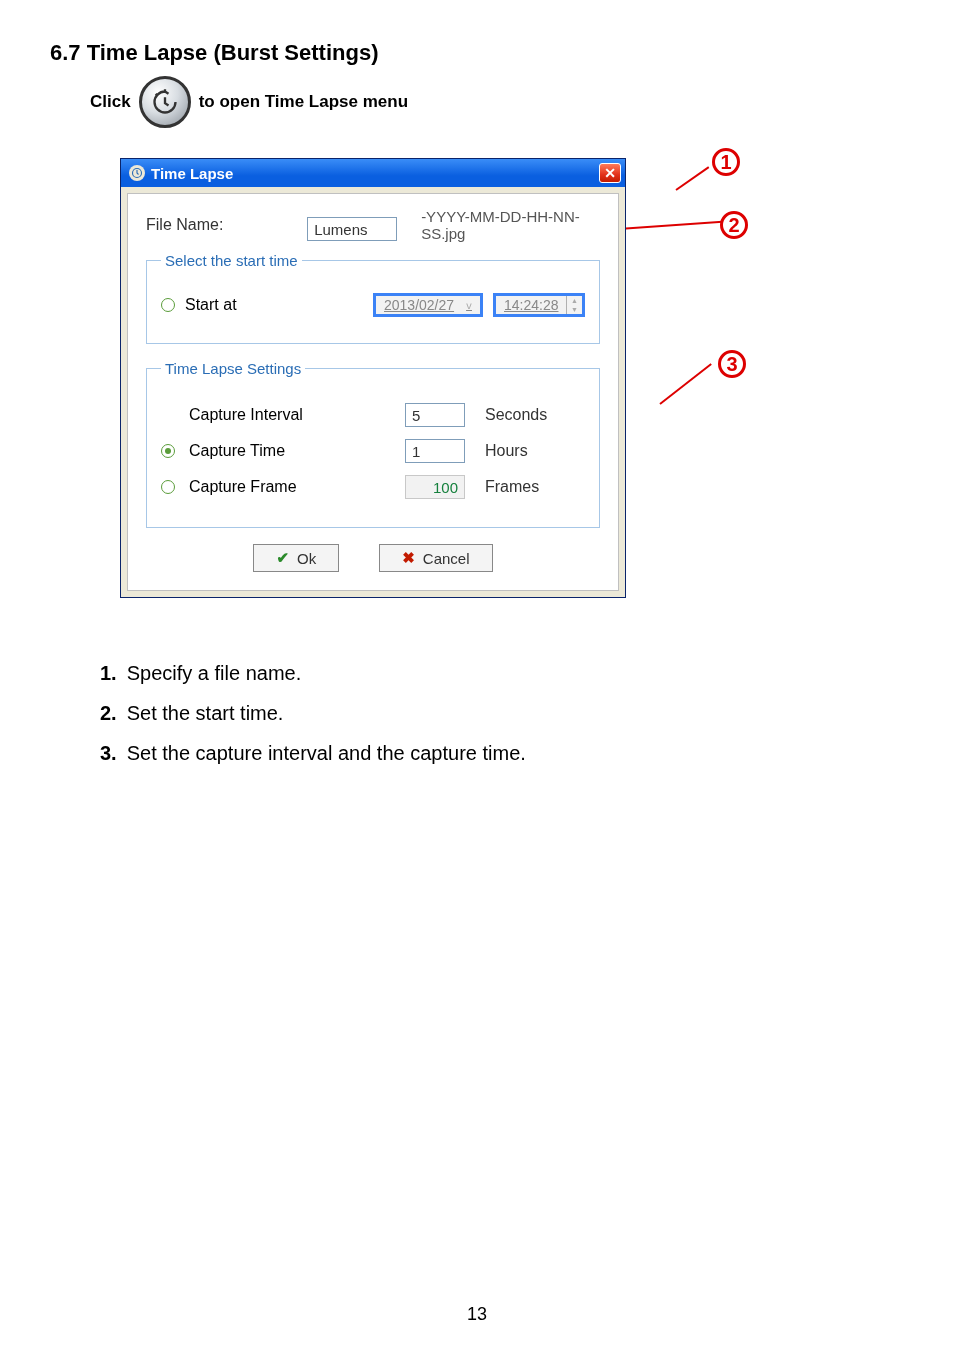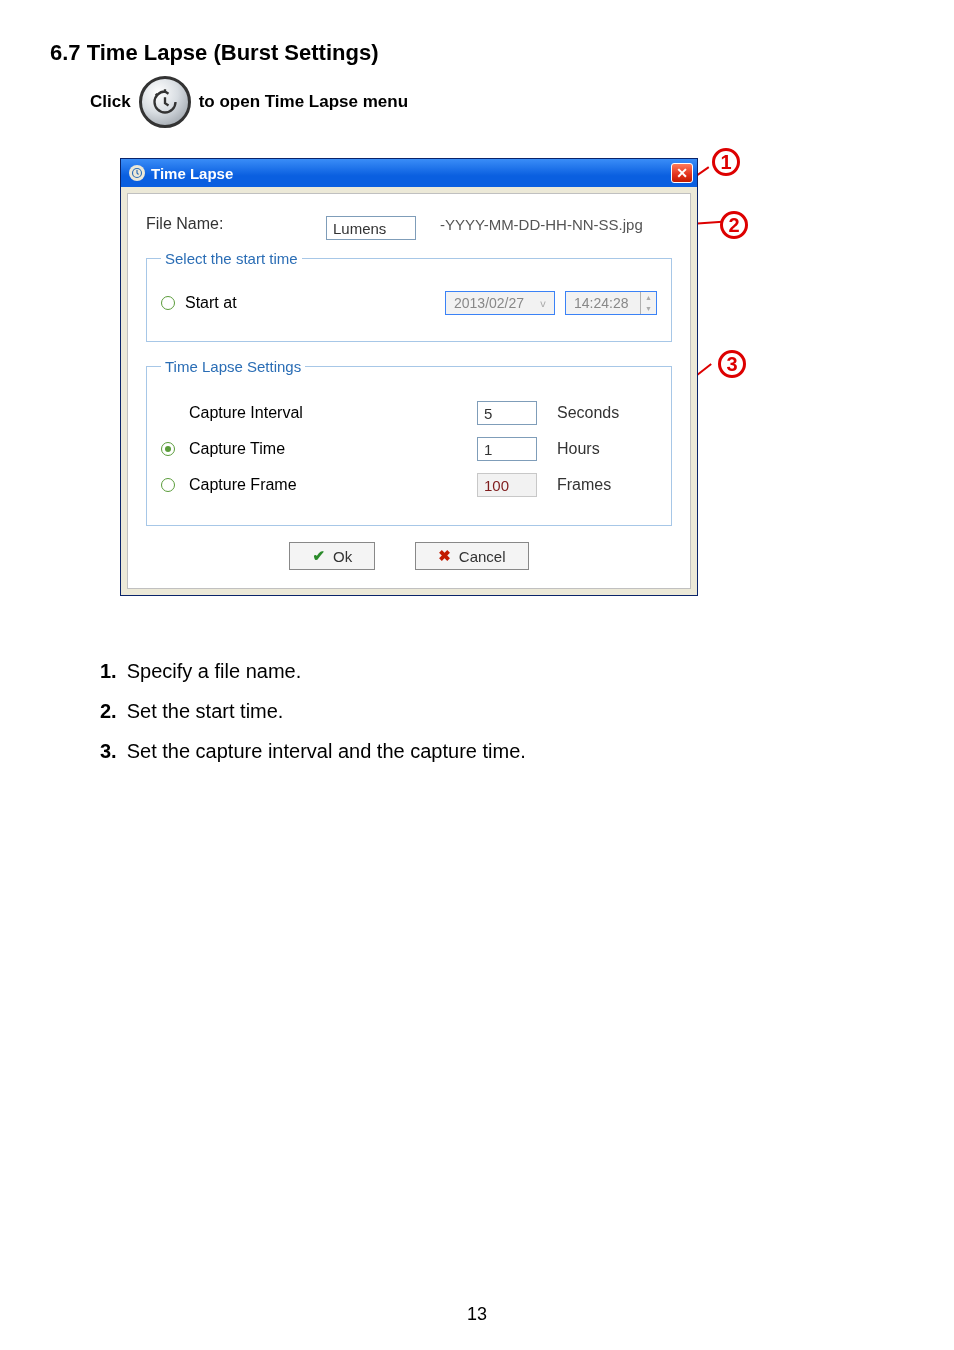--- a/index.html
+++ b/index.html
@@ -42,21 +42,21 @@
 
   .screenshot-area {
     position: relative;
     margin-left: 70px;
     margin-bottom: 55px;
     width: 610px;
   }
 
   
   .dialog {
-    width: 578px;
+    width: 506px;
     border: 1px solid #0a246a;
     background: #ece9d8;
     font-size: 16px;
     position: relative;
   }
   .titlebar {
     height: 28px;
     background: linear-gradient(to bottom, #3a8df7, #0a5fe0 60%, #0a5fe0);
     color: #fff;
     display: flex;
@@ -109,40 +109,40 @@
     width: 14px; height: 14px; border-radius: 50%;
     border: 1px solid #5a9c3a; margin-right: 10px; position: relative;
     display: inline-flex; align-items: center; justify-content: center;
     background: #fff;
   }
   .radio-circle.selected::after {
     content: ""; width: 6px; height: 6px; border-radius: 50%; background: #5a9c3a;
   }
   .time-inputs { margin-left: auto; display: flex; gap: 10px; align-items: center; }
   .date-box, .time-box {
-    border: 1px solid #3b82f6; background: #f2f2f2; color: #888;
-    padding: 2px 8px; height: 24px; display: flex; align-items: center; font-size: 14px;
+    border: 3px solid #3b82f6; background: #f2f2f2; color: #888;
+    padding: 2px 8px; height: 24px; display: flex; align-items: center; font-size: 14px; text-decoration: underline;
   }
   .date-box { width: 110px; justify-content: space-between; }
   .date-box .chev { font-size: 10px; color: #aaa; }
   .time-box { width: 92px; position: relative; }
   .spinner {
     position: absolute; right: 0; top: 0; bottom: 0; width: 16px;
     border-left: 1px solid #b0b0b0; display: flex; flex-direction: column;
   }
   .spinner div { flex: 1; display: flex; align-items: center; justify-content: center; font-size: 7px; color: #aaa; }
 
   .tls-row { display: flex; align-items: center; margin: 12px 0; }
   .tls-label { margin-left: 4px; }
   .tls-row .radio-circle { margin-right: 10px; }
   .tls-input {
     border: 1px solid #7f9db9; width: 60px; height: 24px; padding: 2px 6px;
     font-size: 15px; color: #333; margin-left: auto;
   }
-  .tls-input.disabled { background: #f2f2f2; color: #7f1d1d; border-color: #c8c8c8; }
+  .tls-input.disabled { background: #f2f2f2; color: #15803d; border-color: #c8c8c8; text-align: right; }
   .unit { width: 100px; margin-left: 20px; color: #333; }
   .no-radio-pad { width: 24px; }
 
   .buttons { display: flex; justify-content: center; gap: 40px; margin-top: 6px; }
   .btn {
     border: 1px solid #888; background: #f4f4f4; padding: 4px 22px;
     display: flex; align-items: center; gap: 8px; font-size: 15px; color: #333;
   }
   .btn .tick { color: #2a8a2a; font-weight: bold; }
   .btn .cross { color: #c21b00; font-weight: bold; }

